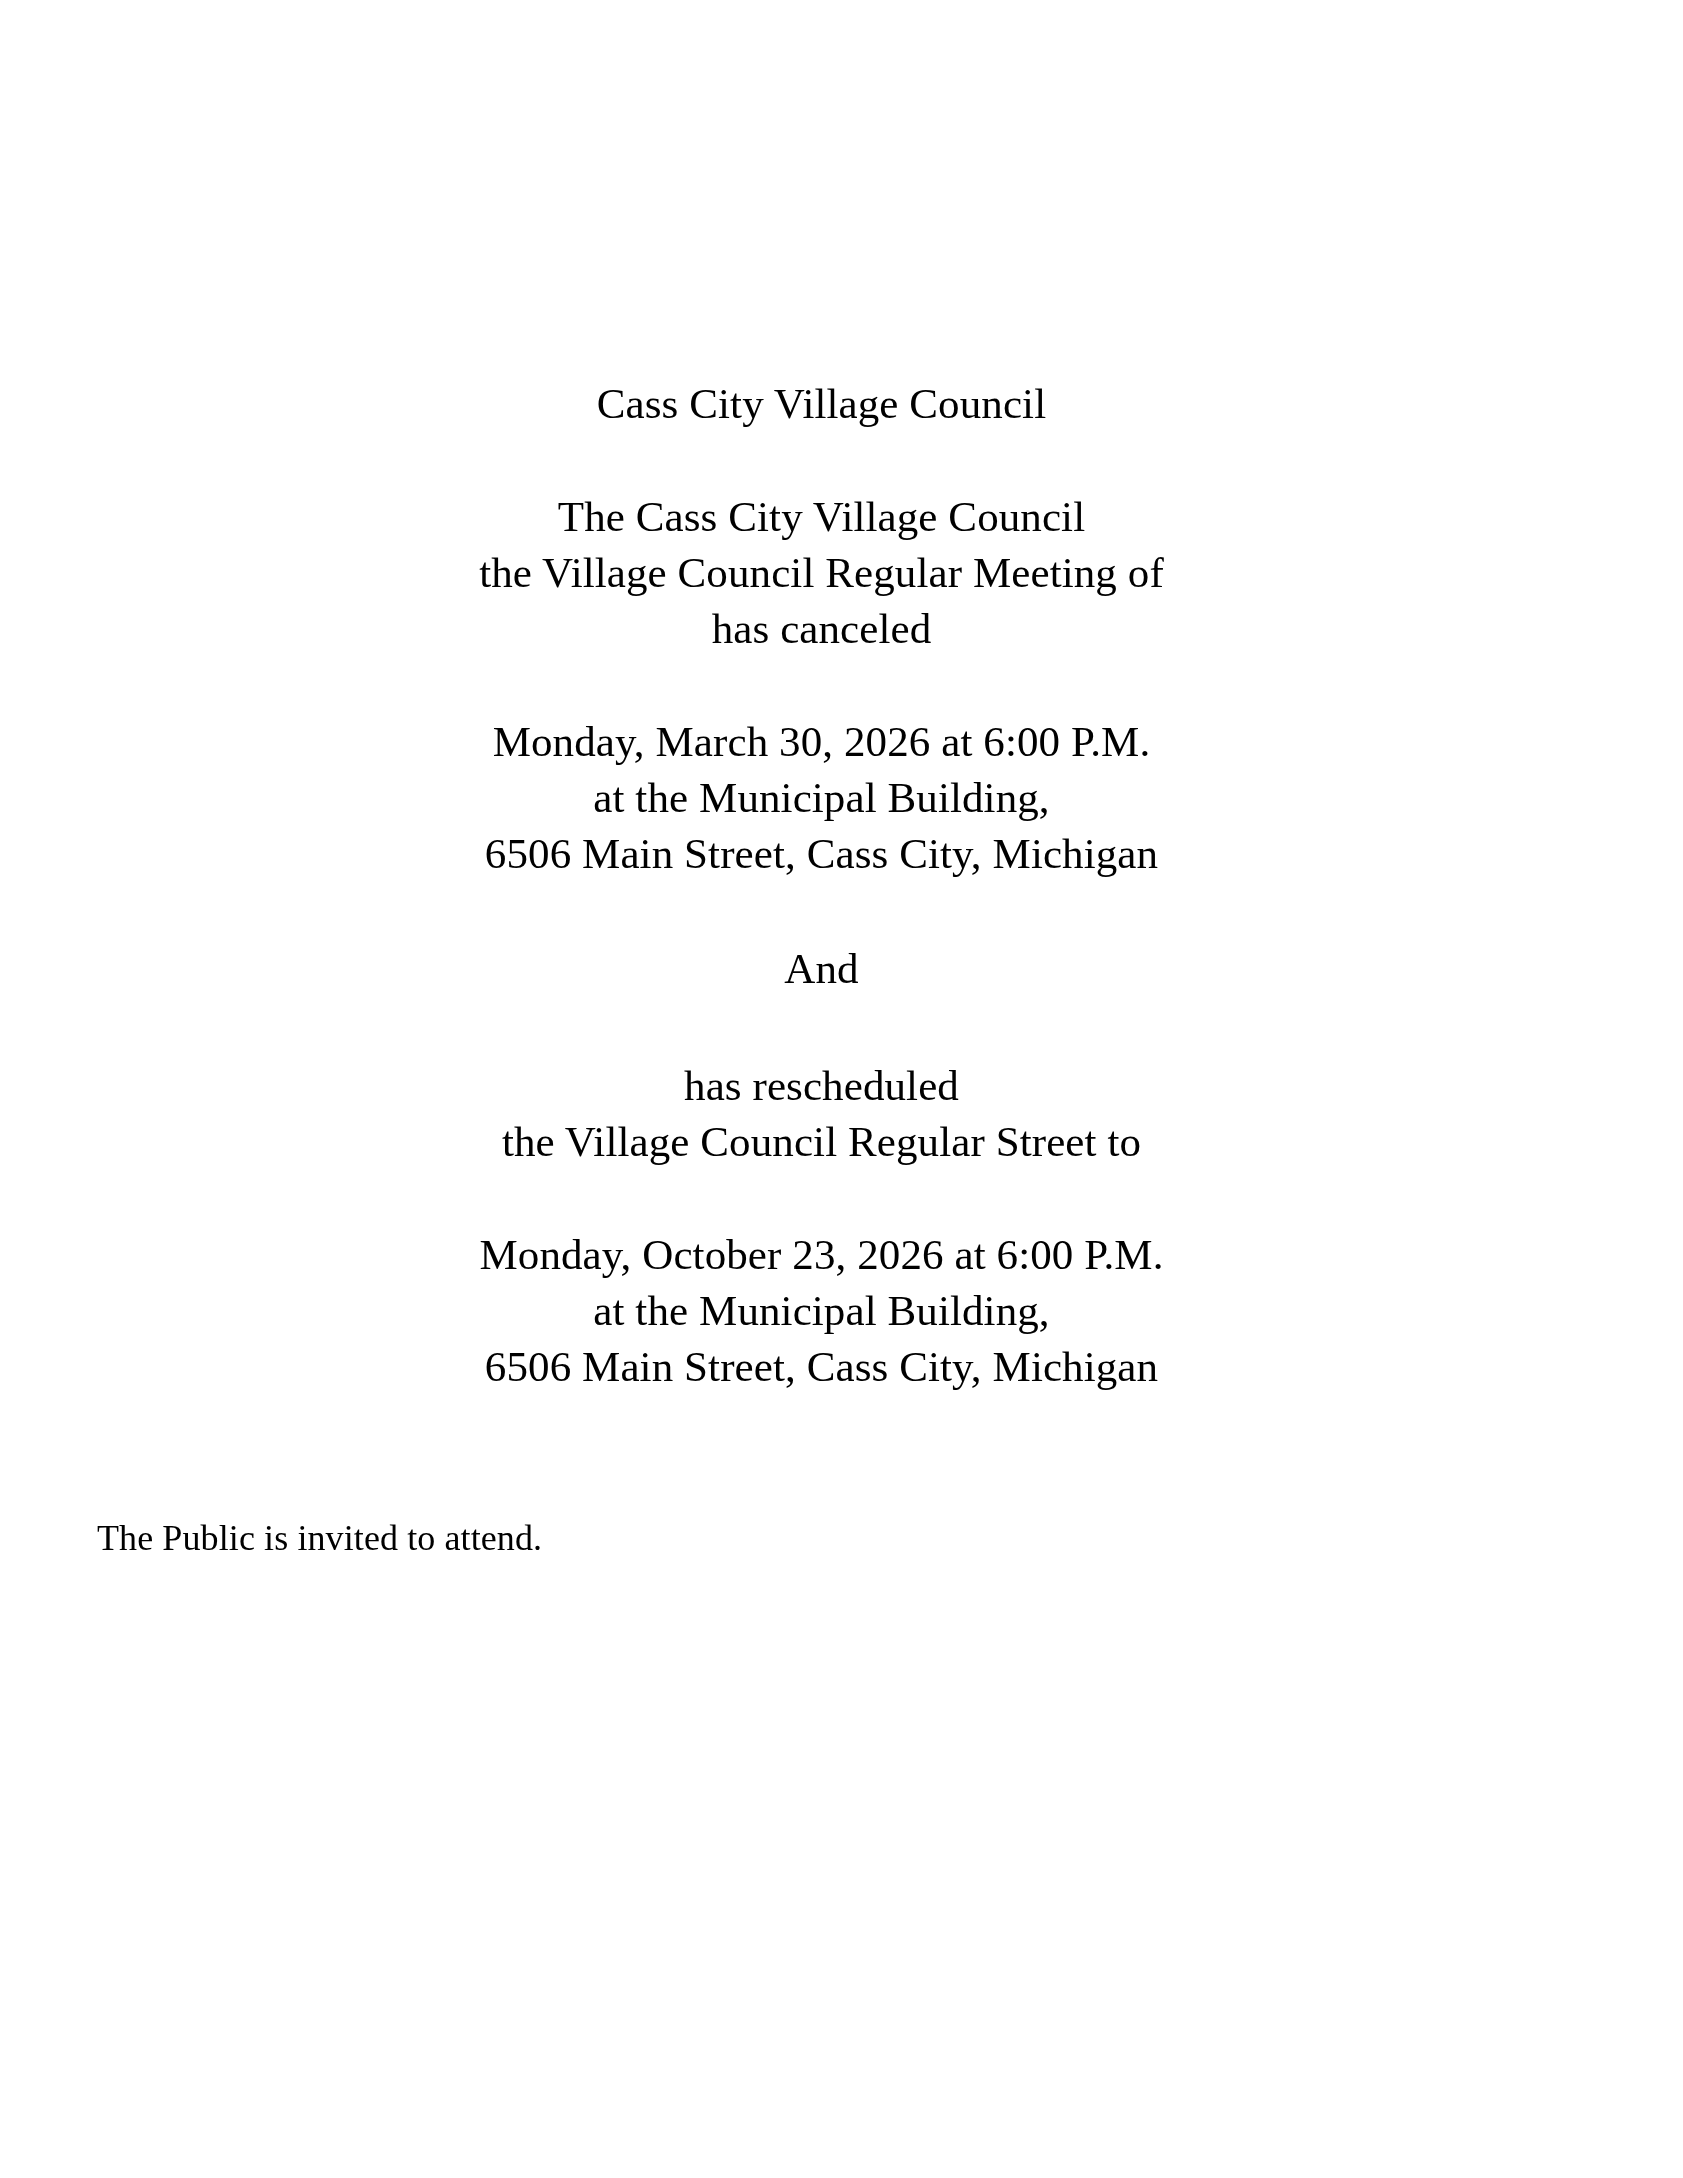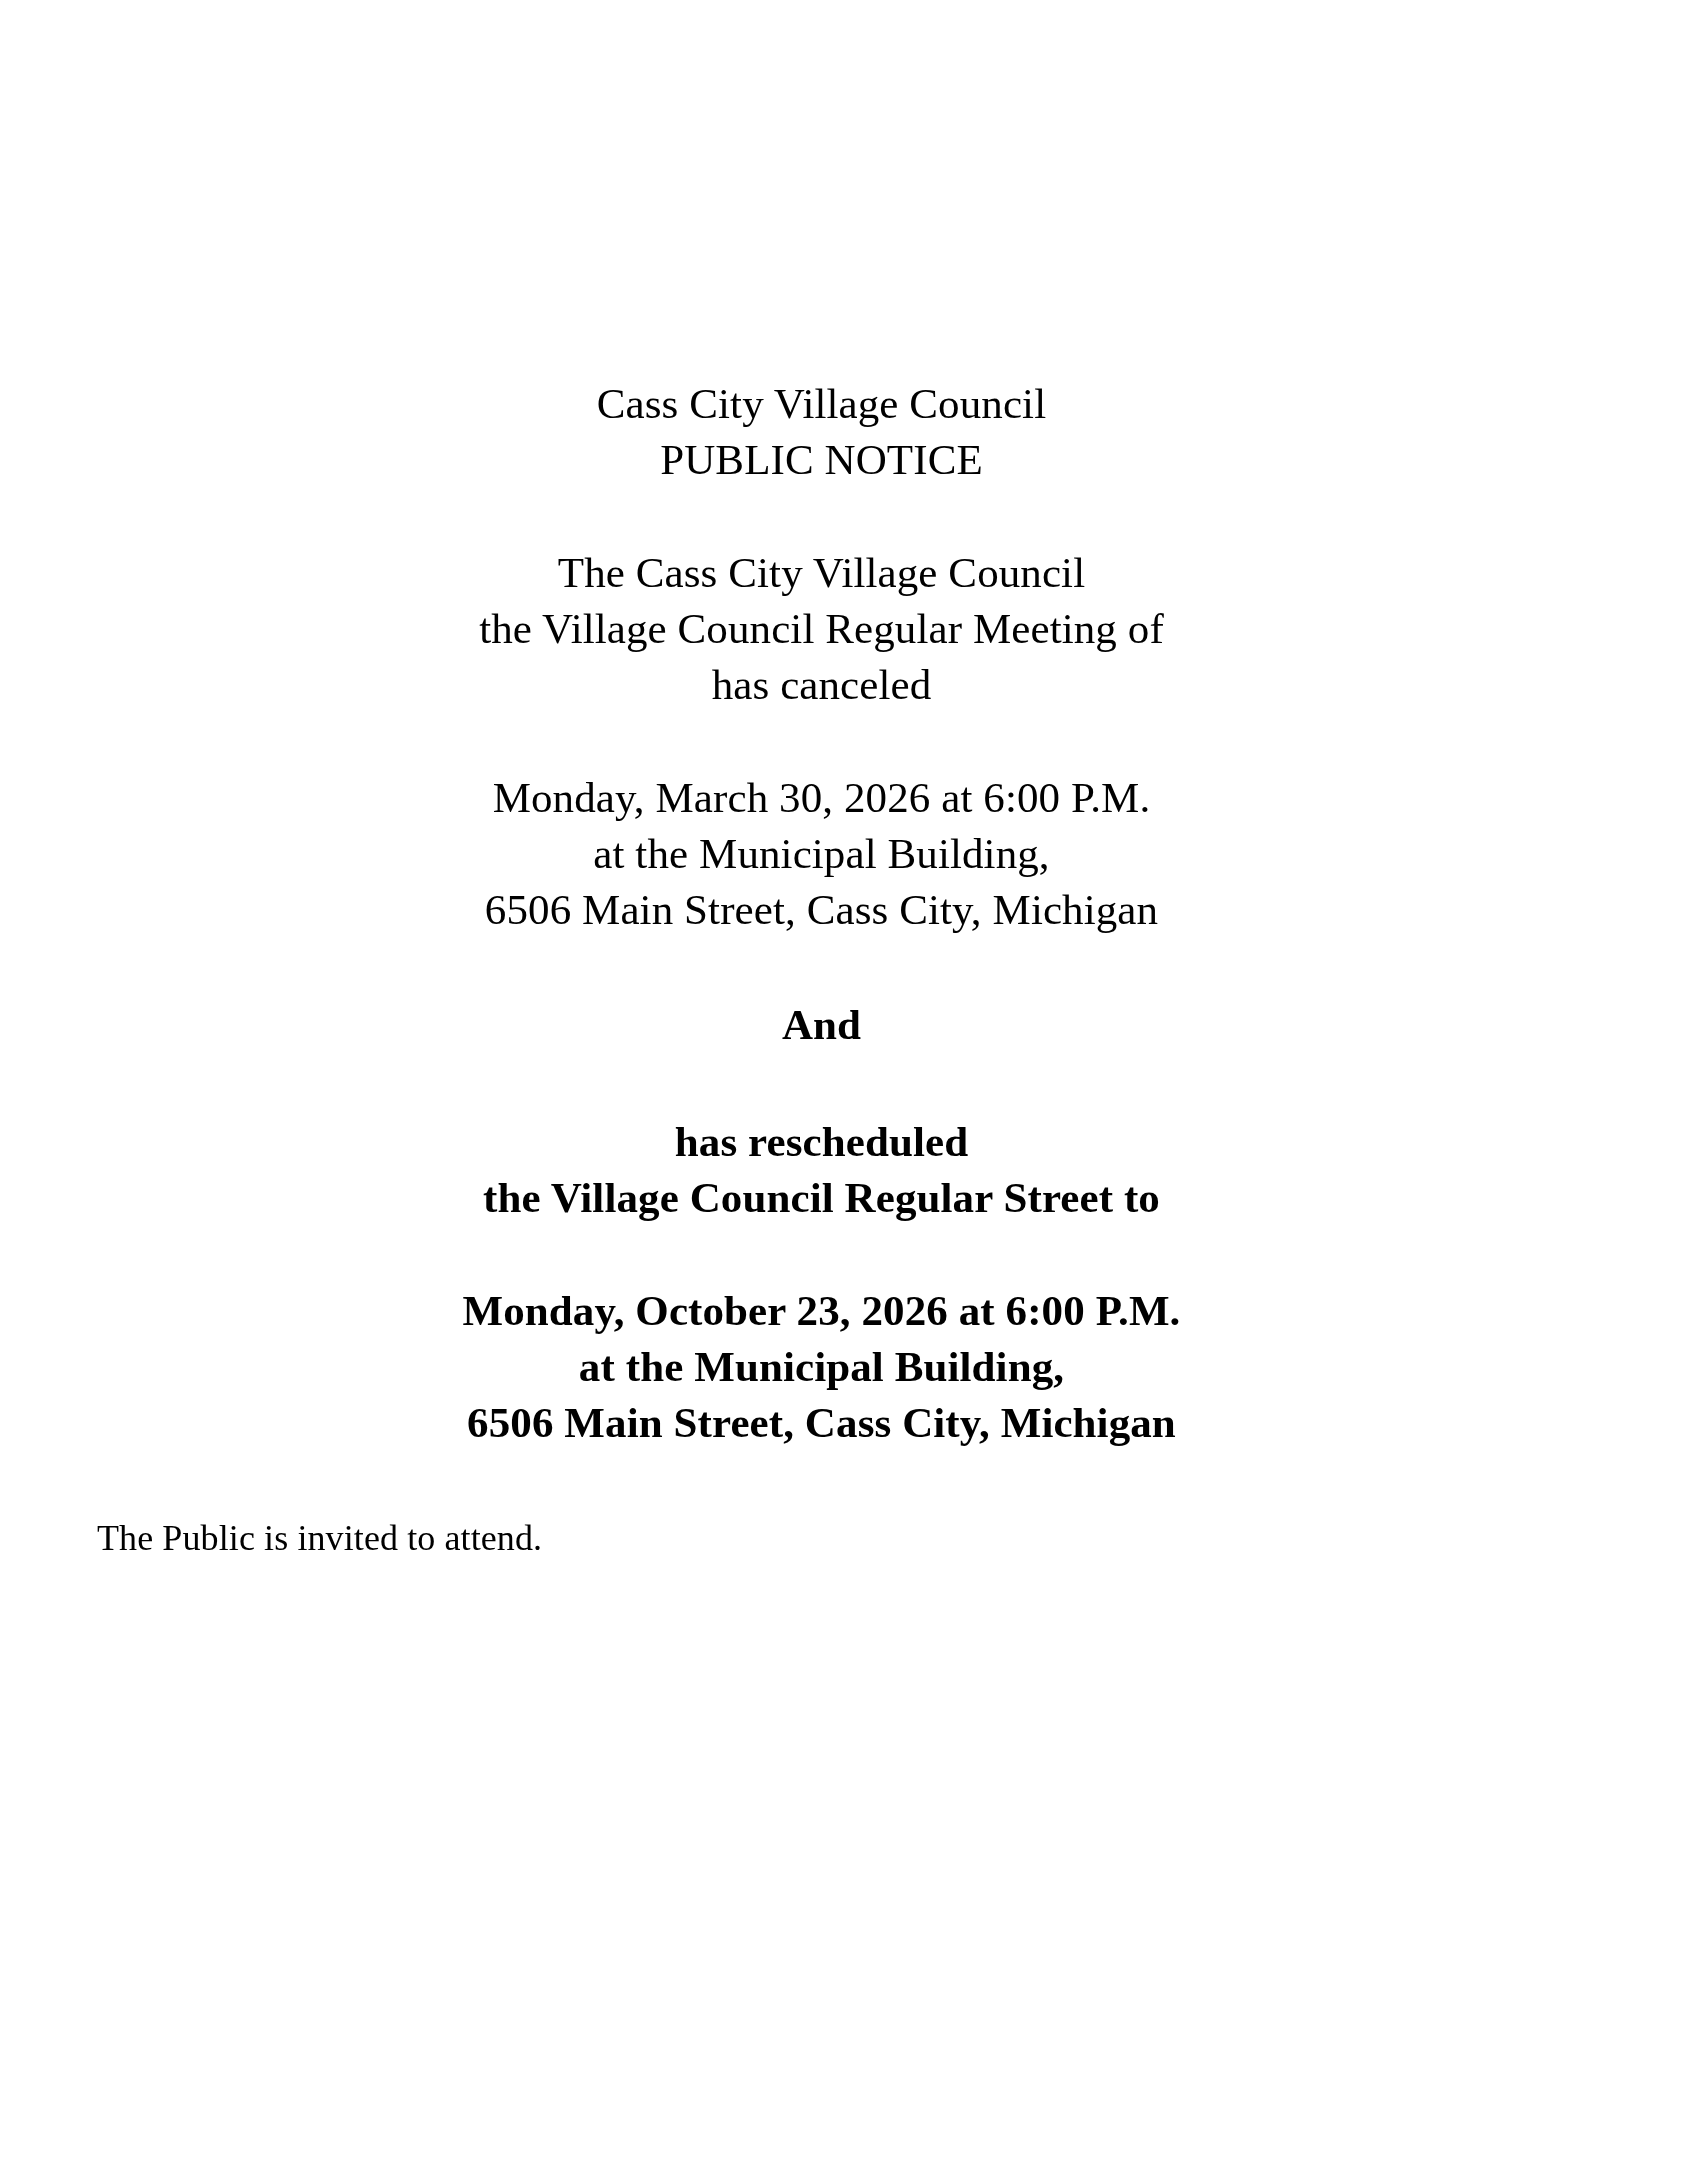--- a/index.html
+++ b/index.html
@@ -43,21 +43,21 @@
   .line {
     display: block;
     font-size: 43px;
     line-height: 56px;
     letter-spacing: 0.1px;
     white-space: nowrap;
     font-weight: normal;
   }
 
   .line.bold {
-    font-weight: bold;
+    font-weight: normal;
   }
 
   
   .gap-sm { height: 57px; }
   .gap-md { height: 59px; }
   .gap-lg { height: 61px; }
 
   
   .footer {
     position: absolute;
@@ -85,21 +85,20 @@
 </style>
 </head>
 <body>
 
 <div class="page">
 
   <div class="notice-body">
 
     <div class="block">
       <span class="line">Cass City Village Council</span>
-      <span class="line">PUBLIC NOTICE</span>
     </div>
 
     <div class="gap-sm"></div>
 
     <div class="block">
       <span class="line">The Cass City Village Council</span>
       <span class="line">the Village Council Regular Meeting of</span>
       <span class="line">has canceled</span>
     </div>
 

